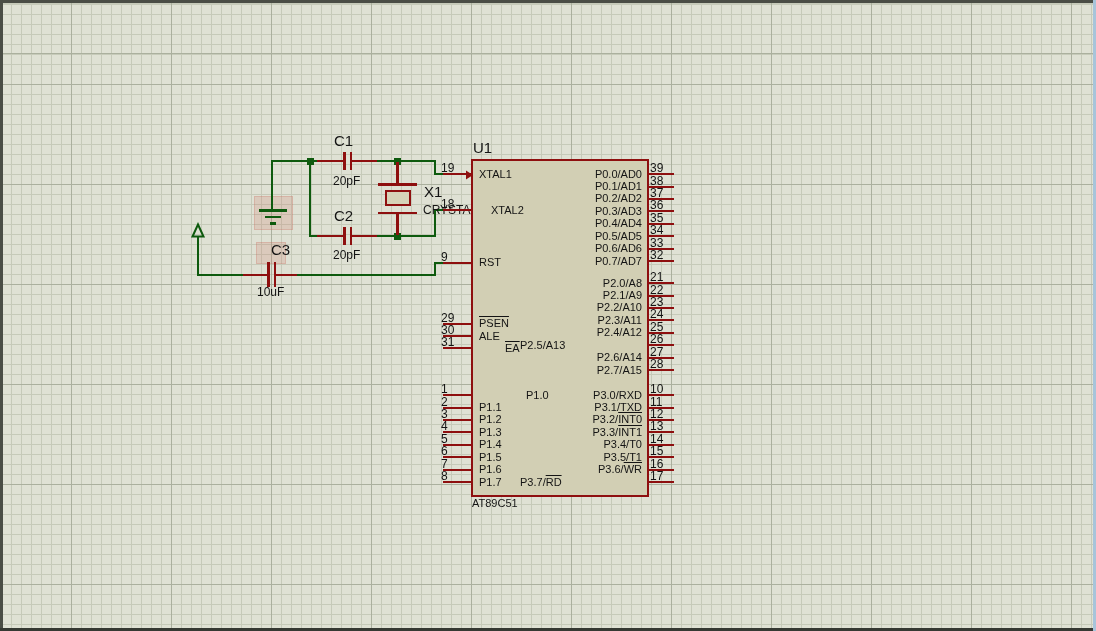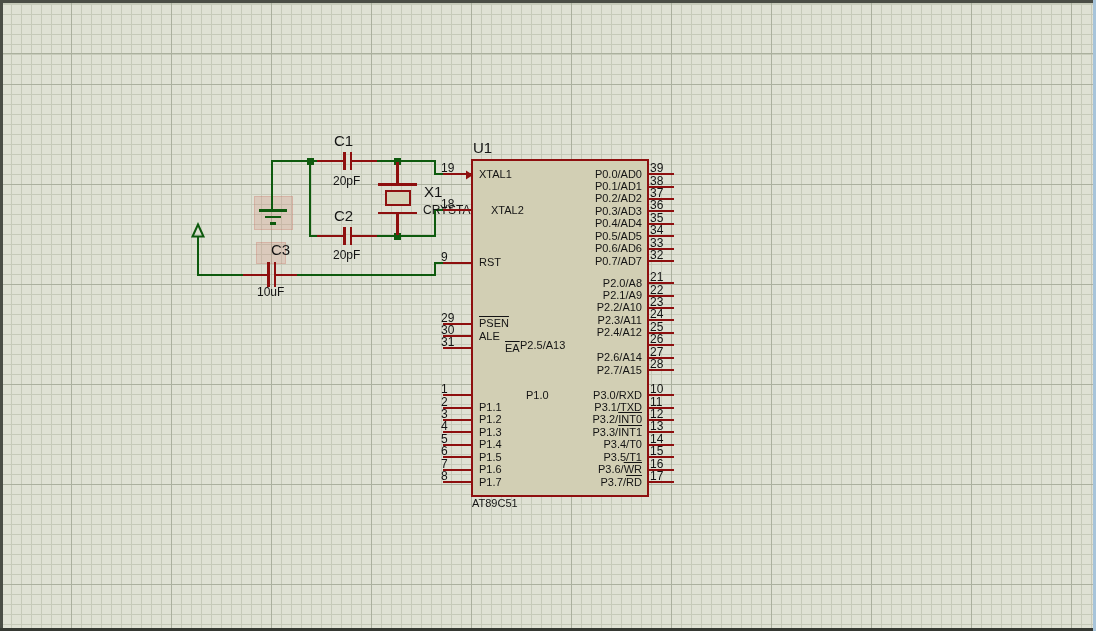--- a/index.html
+++ b/index.html
@@ -218,21 +218,21 @@
       <div class="lbl pin-num" style="left: 650px; top: 432.8px; width: 24px;">14</div>
       <div class="lbl pin-name" style="left: 520px; top: 439.3px; width: 122px; text-align: right;">P3.4/T0</div>
       <div class="red" style="left: 649px; top: 456.3px; width: 25px; height: 2px;"></div>
       <div class="lbl pin-num" style="left: 650px; top: 445.3px; width: 24px;">15</div>
       <div class="lbl pin-name" style="left: 520px; top: 451.8px; width: 122px; text-align: right;">P3.5/T1</div>
       <div class="red" style="left: 649px; top: 468.7px; width: 25px; height: 2px;"></div>
       <div class="lbl pin-num" style="left: 650px; top: 457.7px; width: 24px;">16</div>
       <div class="lbl pin-name" style="left: 520px; top: 464.2px; width: 122px; text-align: right;">P3.6/<span class="ov">WR</span></div>
       <div class="red" style="left: 649px; top: 481.2px; width: 25px; height: 2px;"></div>
       <div class="lbl pin-num" style="left: 650px; top: 470.2px; width: 24px;">17</div>
-      <div class="lbl pin-name" style="left: 520px; top: 476.7px; width: 122px; text-align: right;">P3.7/<span class="ov">RD</span></div>
+      <div class="lbl pin-name" style="left: 520px; top: 476.7px; width: 122px; ">P3.7/<span class="ov">RD</span></div>
     </div>
 
   <svg width="1096" height="631">
     <polygon points="466,170.5 473,175 466,179.5" fill="#8e0f0f"></polygon>
   </svg>
 
   <div class="edge" style="left:0;top:0;width:1096px;height:3px;background:#4a4d45;"></div>
   <div class="edge" style="left:0;top:0;width:3px;height:631px;background:#4a4d45;"></div>
   <div class="edge" style="left:0;top:628px;width:1096px;height:3px;background:#363933;"></div>
   <div class="edge" style="left:1093px;top:0;width:3px;height:631px;background:#a7c4da;"></div>

